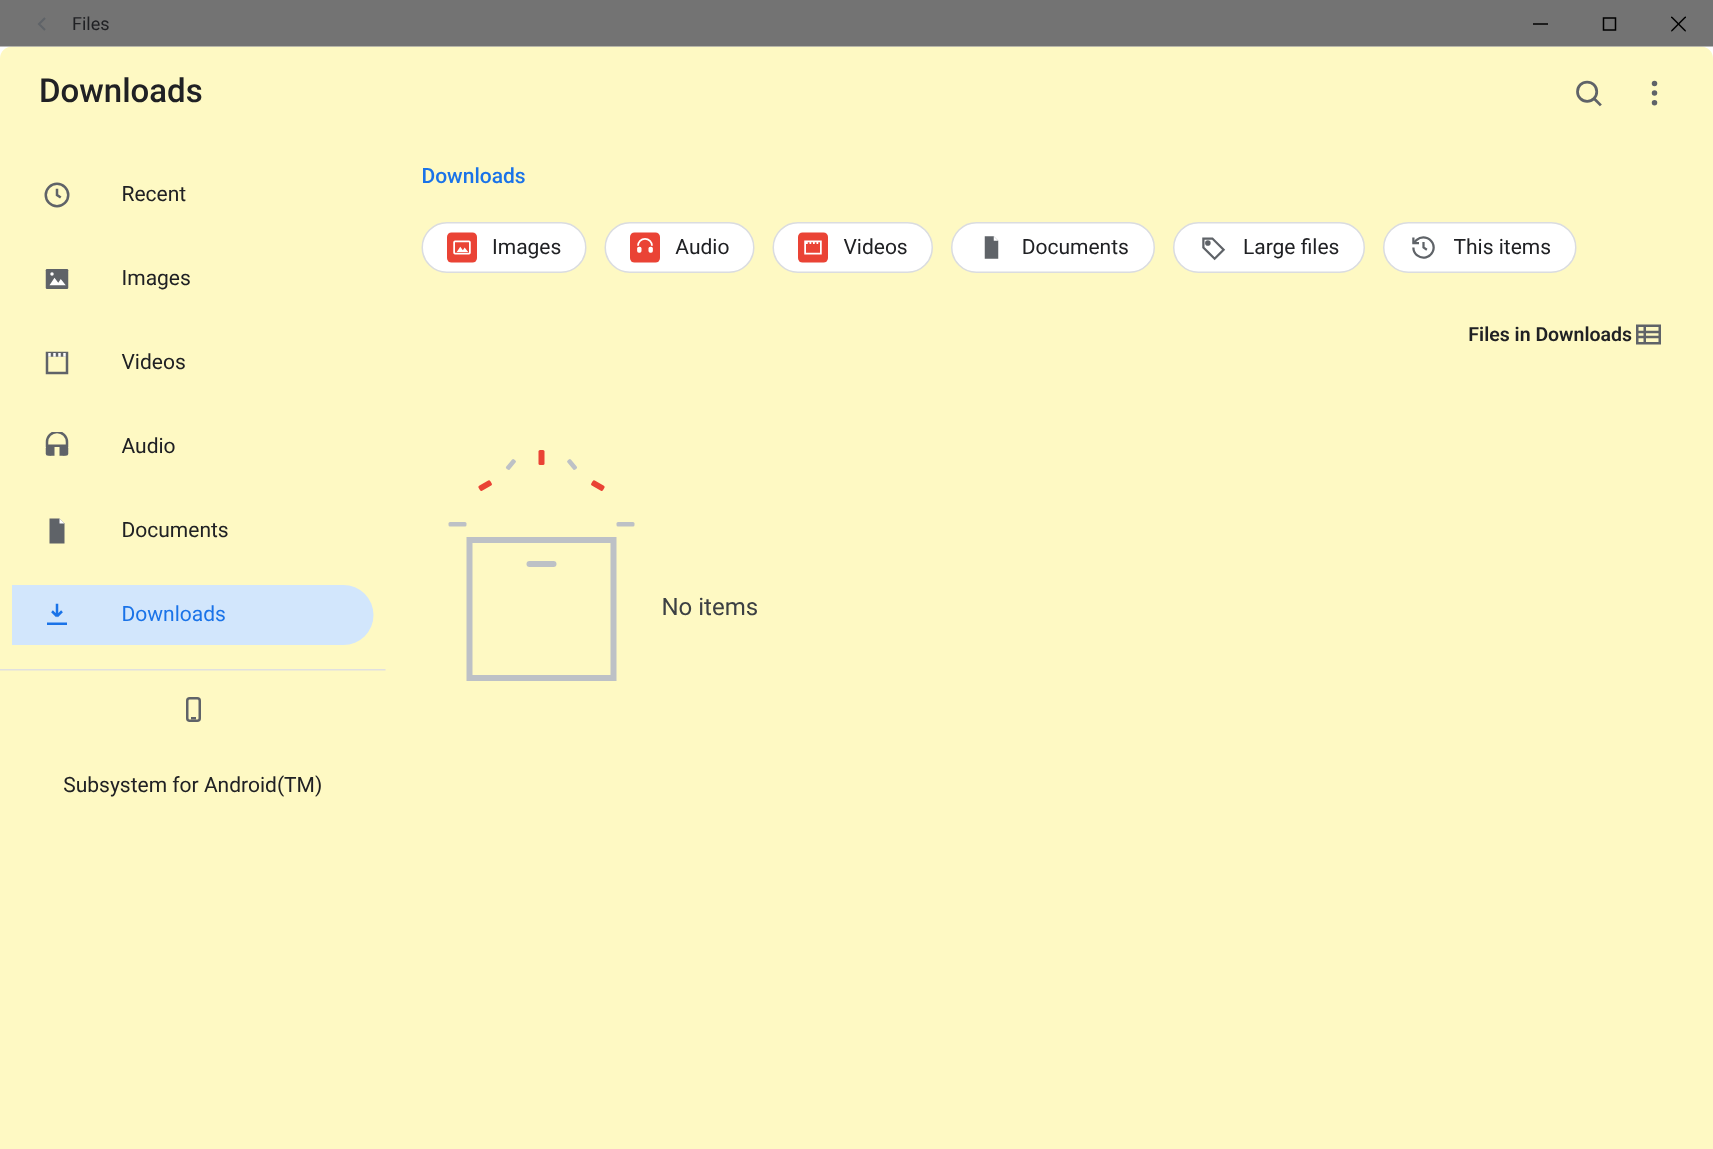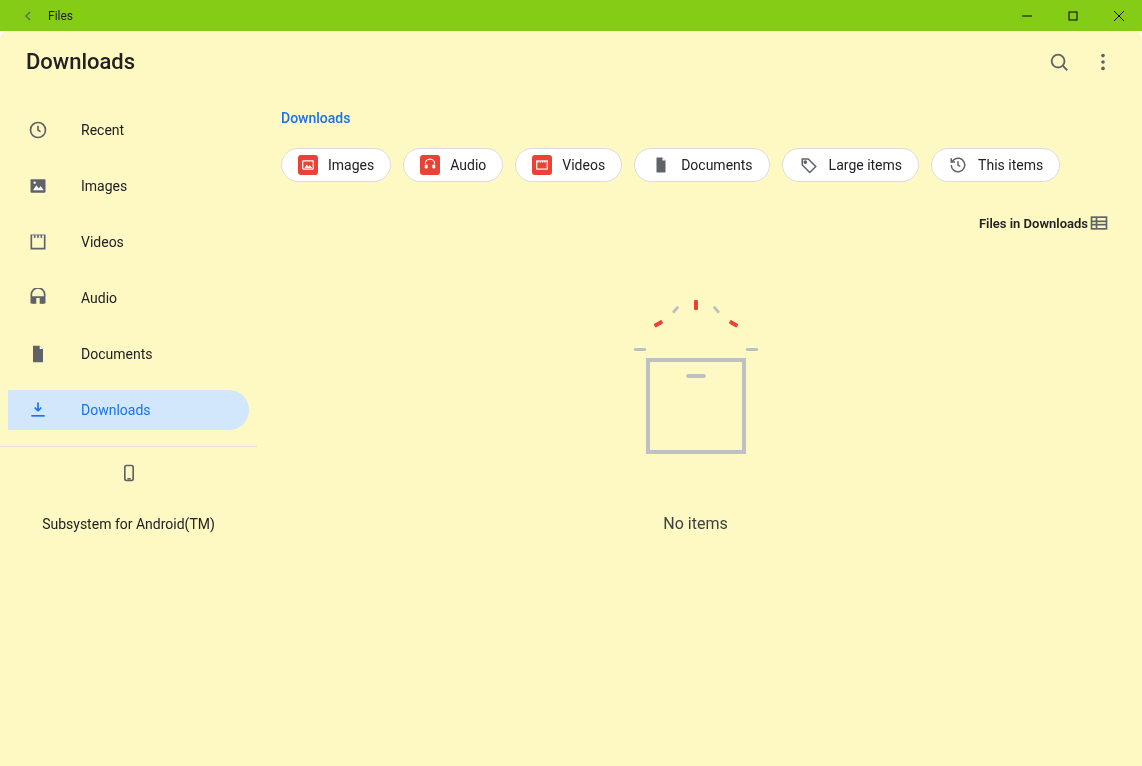--- a/index.html
+++ b/index.html
@@ -1,21 +1,21 @@
 <!DOCTYPE html>
 <html><head>
   <meta charset="utf-8">
   <style>
     * { margin: 0; padding: 0; box-sizing: border-box; font-family: -apple-system, "Segoe UI", Roboto, Arial, sans-serif; }
     html, body { width: 1142px; height: 766px; overflow: hidden; background: #fff; }
 
     
     .titlebar {
       height: 31px;
-      background: #84cc16;
+      background: #737373;
       display: flex;
       align-items: center;
       position: relative;
       padding-left: 16px;
     }
     .tb-back {
       width: 24px; height: 24px;
       display: flex; align-items: center; justify-content: center;
       cursor: pointer;
       color: #5f6368;
@@ -77,21 +77,21 @@
     }
     .chip-ico { width: 20px; height: 20px; display:flex; align-items:center; justify-content:center; }
     .chip-ico.red { background: #ea4335; border-radius: 3px; color: #fff; }
     .chip-ico.plain { color: #5f6368; }
 
     .section-row { display: flex; align-items: center; justify-content: flex-end; margin-bottom: 20px; }
     .section-row .sec-title { font-size: 13px; font-weight: 600; color: #202124; }
     .view-btn { color: #5f6368; cursor: pointer; width: 22px; height: 22px; display:flex;align-items:center;justify-content:center; }
 
     
-    .empty { display: flex; flex-direction: column; align-items: center; margin-top: 60px; }
+    .empty { display: flex; flex-direction: row; align-items: center; margin-top: 60px; }
     .empty svg { width: 160px; height: 180px; }
     .empty .msg { margin-top: 40px; font-size: 16px; color: #3c4043; }
 
   </style>
 </head>
 <body>
 
 <div class="titlebar">
   <div class="tb-back">
     <svg viewBox="0 0 24 24" width="16" height="16" fill="none" stroke="currentColor" stroke-width="2">
@@ -263,21 +263,21 @@
           </span>
           <span>Documents</span>
         </div>
         <div class="chip">
           <span class="chip-ico plain">
             <svg viewBox="0 0 24 24" width="18" height="18" fill="none" stroke="currentColor" stroke-width="2">
                 <path d="M3 12V4h8l10 10-8 8z"></path>
                 <circle cx="7" cy="8" r="1.5" fill="currentColor"></circle>
               </svg>
           </span>
-          <span>Large items</span>
+          <span>Large files</span>
         </div>
         <div class="chip">
           <span class="chip-ico plain">
             <svg viewBox="0 0 24 24" width="18" height="18" fill="none" stroke="currentColor" stroke-width="2">
                 <path d="M3 12a9 9 0 1 0 3-6.7L3 8"></path>
                 <polyline points="3 3 3 8 8 8"></polyline>
                 <polyline points="12 7 12 12 15 14"></polyline>
               </svg>
           </span>
           <span>This items</span>

